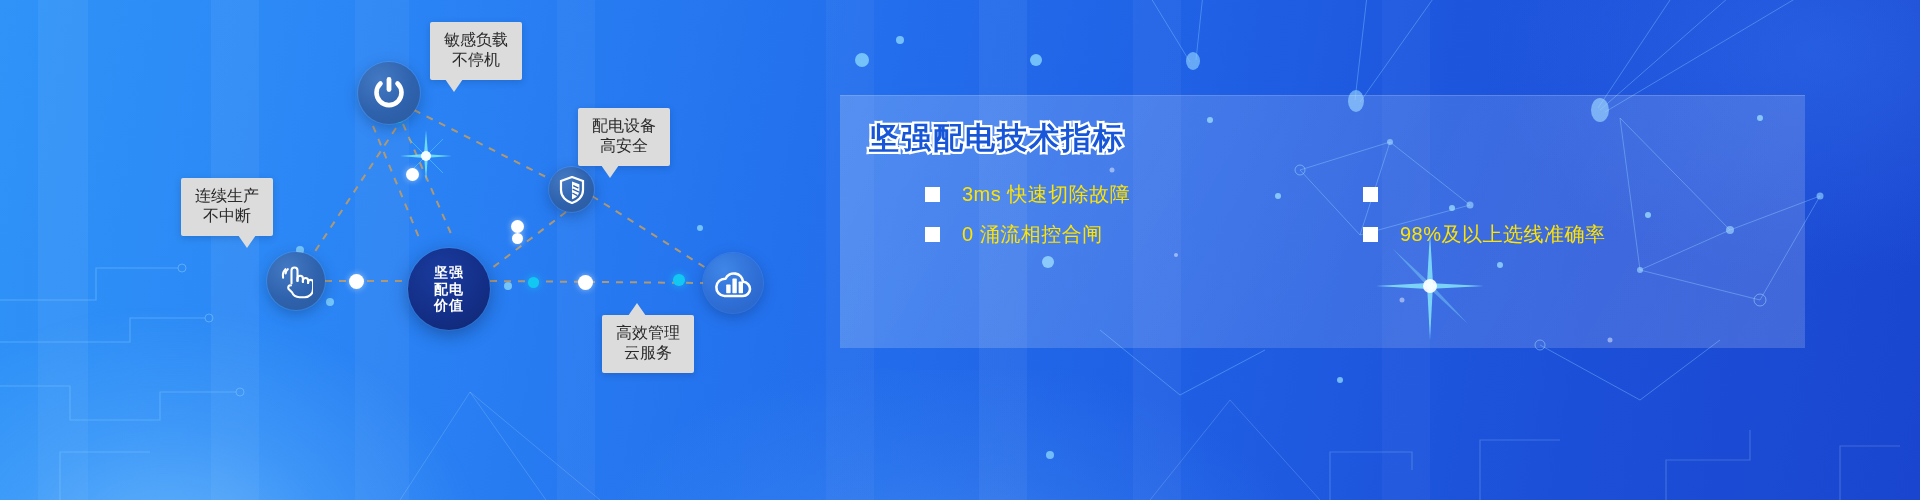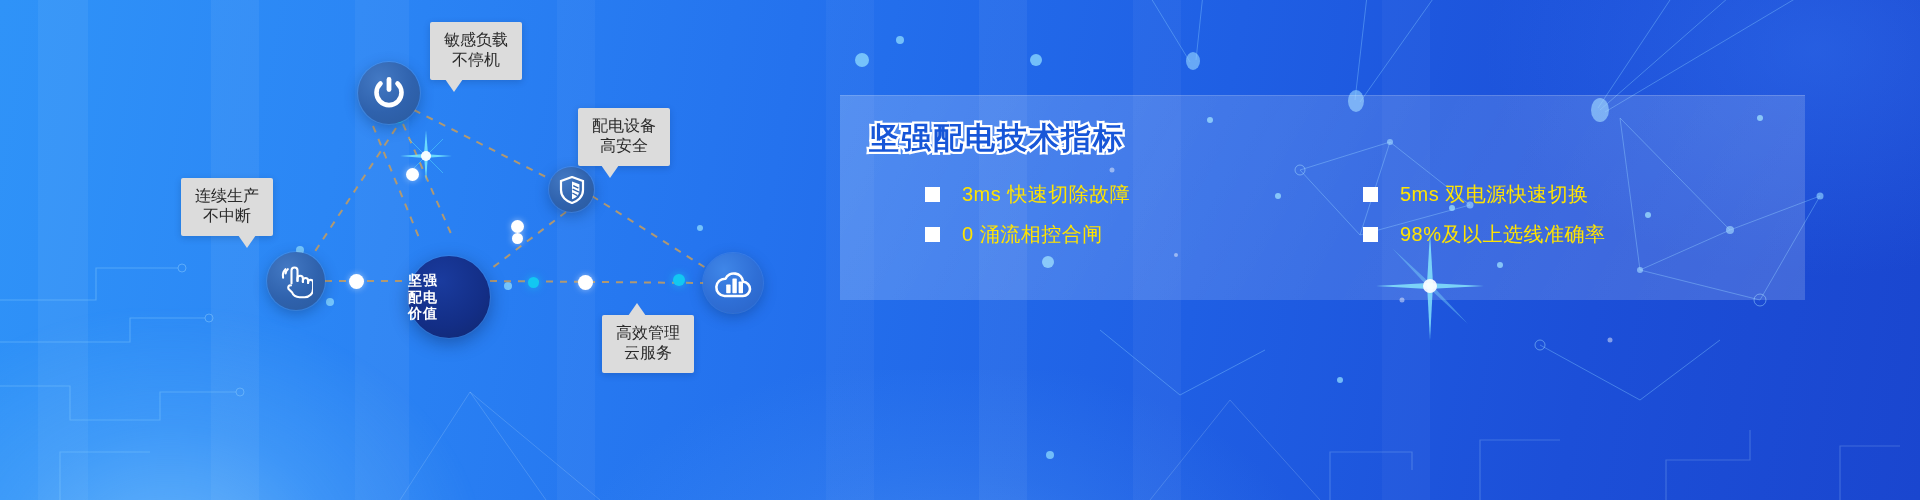--- a/index.html
+++ b/index.html
@@ -43,21 +43,21 @@
   }
   .glow-tr {
     position: absolute; right: -120px; top: -180px;
     width: 560px; height: 460px;
     background: radial-gradient(ellipse at 60% 50%, rgba(60,130,250,.35) 0%, rgba(40,100,225,0) 70%);
   }
 
   
   #spec-panel {
     position: absolute; left: 840px; top: 95px;
-    width: 965px; height: 205px;
+    width: 965px; height: 253px;
     background: linear-gradient(120deg, rgba(255,255,255,.20), rgba(255,255,255,.13) 55%, rgba(255,255,255,.17));
     border-top: 1px solid rgba(255,255,255,.16);
   }
   #panel-title {
     position: absolute; left: 29px; top: 22px;
     font-size: 30px; font-weight: bold; letter-spacing: 2px;
     color: #1756d8;
     -webkit-text-stroke: 4.5px #ffffff;
     paint-order: stroke fill;
     white-space: nowrap;
@@ -91,25 +91,25 @@
   }
   .node svg { display: block; }
 
   #node-power     { left: 358px; top: 62px;  width: 62px;  height: 62px; }
   #node-shield    { left: 549px; top: 167px; width: 45px;  height: 45px; }
   #node-touch     { left: 267px; top: 252px; width: 58px;  height: 58px; }
   #node-cloud     { left: 703px; top: 253px; width: 60px;  height: 60px;
                     background: radial-gradient(circle at 35% 28%, #3f86e8 0%, #2f6fd6 55%, #2a63c6 100%); }
 
   #node-center {
-    position: absolute; left: 408px; top: 256px;
+    position: absolute; left: 408px; top: 248px;
     width: 82px; height: 82px; border-radius: 50%;
     background: radial-gradient(circle at 40% 30%, #1a3b9e 0%, #132e86 60%, #10276f 100%);
     box-shadow: 0 0 0 1px rgba(255,255,255,.07), 0 5px 18px rgba(8,28,70,.4);
-    display: flex; align-items: center; 
+    display: flex; align-items: center; justify-content: center;
   }
   #node-center .ctext {
     color: #ffffff; font-size: 14px; font-weight: bold;
     line-height: 1.18; text-align: center; letter-spacing: 1px;
   }
 
   
   .dot { position: absolute; border-radius: 50%; }
   .dot-white { background: #ffffff; box-shadow: 0 0 6px rgba(255,255,255,.5); }
   .dot-cyan  { background: #12c8f2; box-shadow: 0 0 8px rgba(18,200,242,.7); }
@@ -366,21 +366,20 @@
   <div id="spec-panel">
     <div id="panel-title">坚强配电技术指标</div>
 
     <div id="spec-grid">
       <div class="spec-item">
         <span class="spec-bullet"></span>
         <span class="spec-label">3ms 快速切除故障</span>
       </div>
       <div class="spec-item">
         <span class="spec-bullet"></span>
-        <span class="spec-label">5ms 双电源快速切换</span>
       </div>
       <div class="spec-item">
         <span class="spec-bullet"></span>
         <span class="spec-label">0 涌流相控合闸</span>
       </div>
       <div class="spec-item">
         <span class="spec-bullet"></span>
         <span class="spec-label">98%及以上选线准确率</span>
       </div>
     </div>

